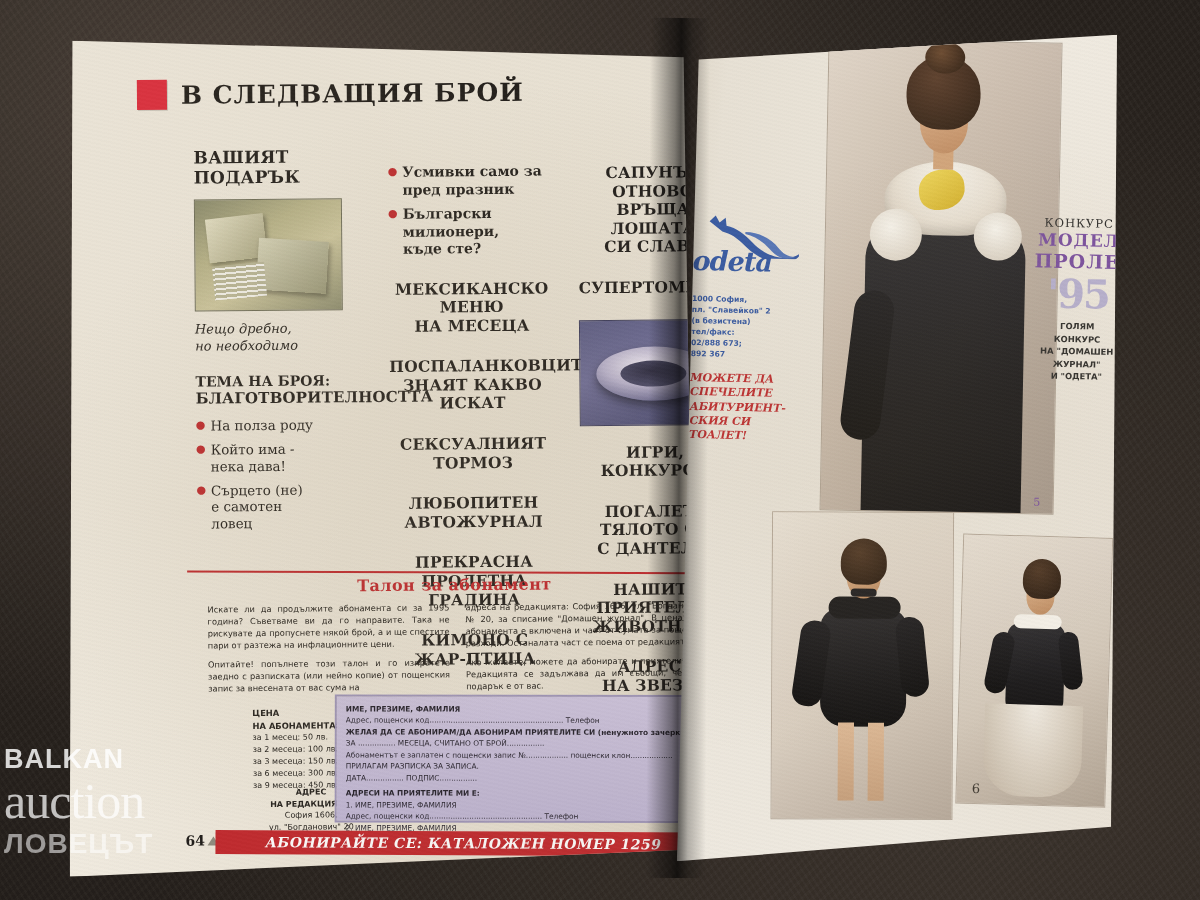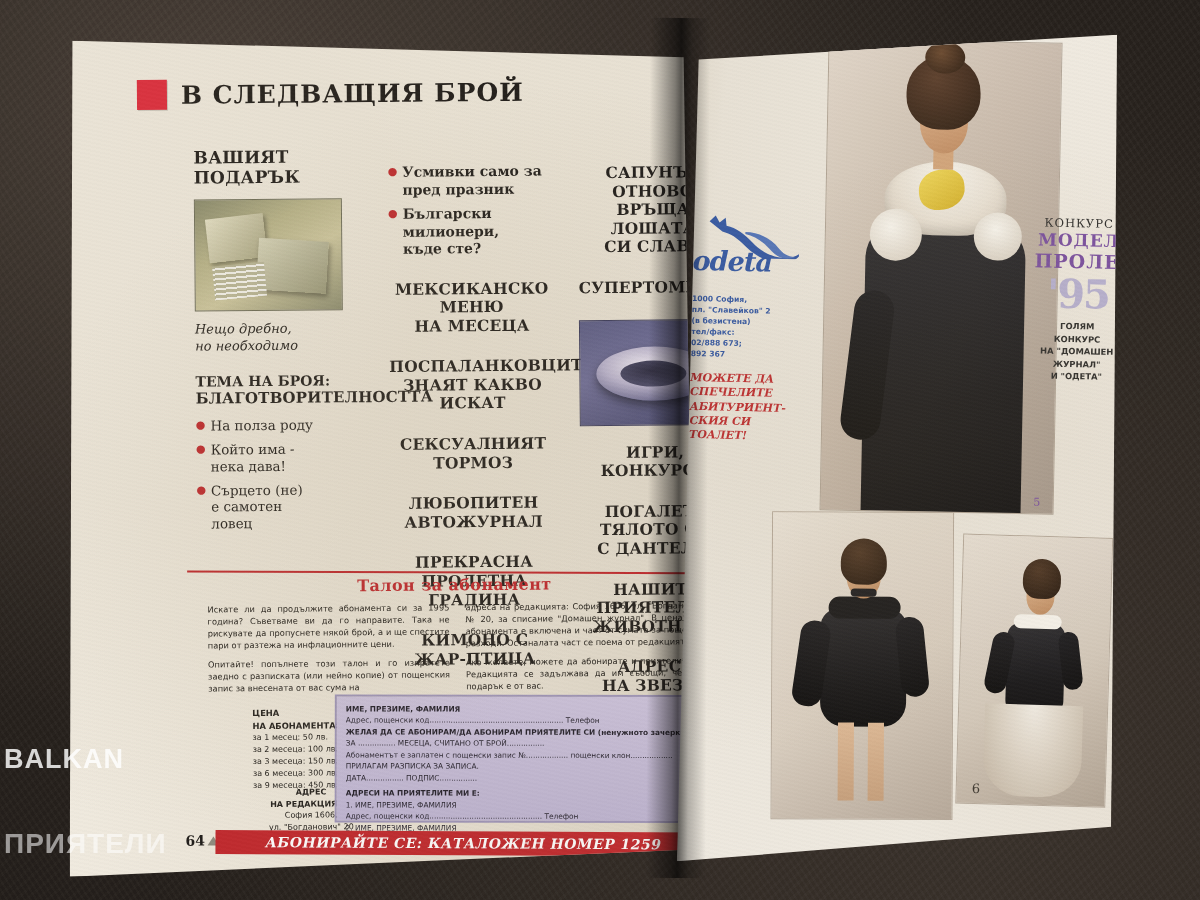--- a/index.html
+++ b/index.html
@@ -632,14 +632,15 @@
 
     </div>
     <div class="pagegrain"></div>
   </div>
 
   <div id="gutter"></div>
 </div>
 
 <div id="watermark">
   <div class="w1">BALKAN</div>
-  <div class="w3 cyr">ПРИЯТЕЛИ</div>
+  <div class="w2">auction</div>
+  <div class="w3 cyr">ЛОВЕЦЪТ</div>
 </div>
 
 </body></html>

